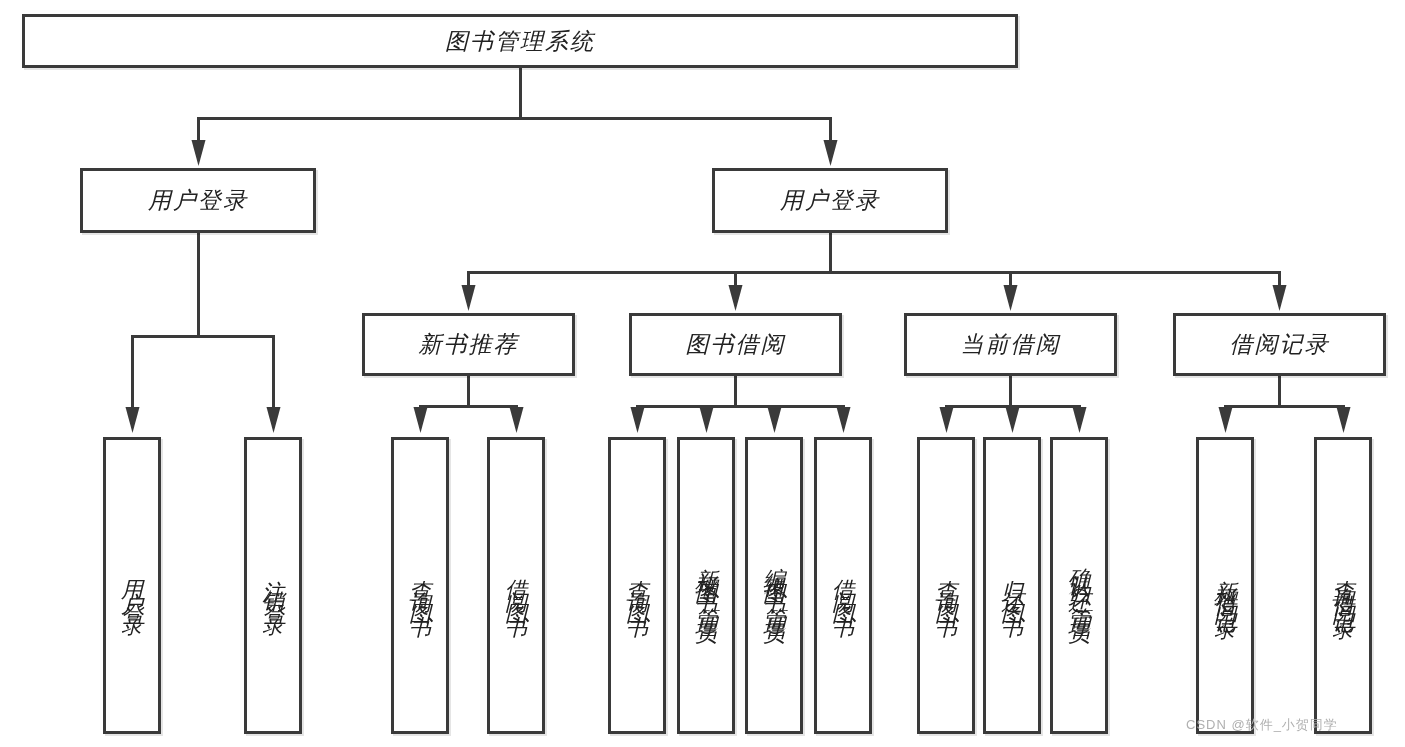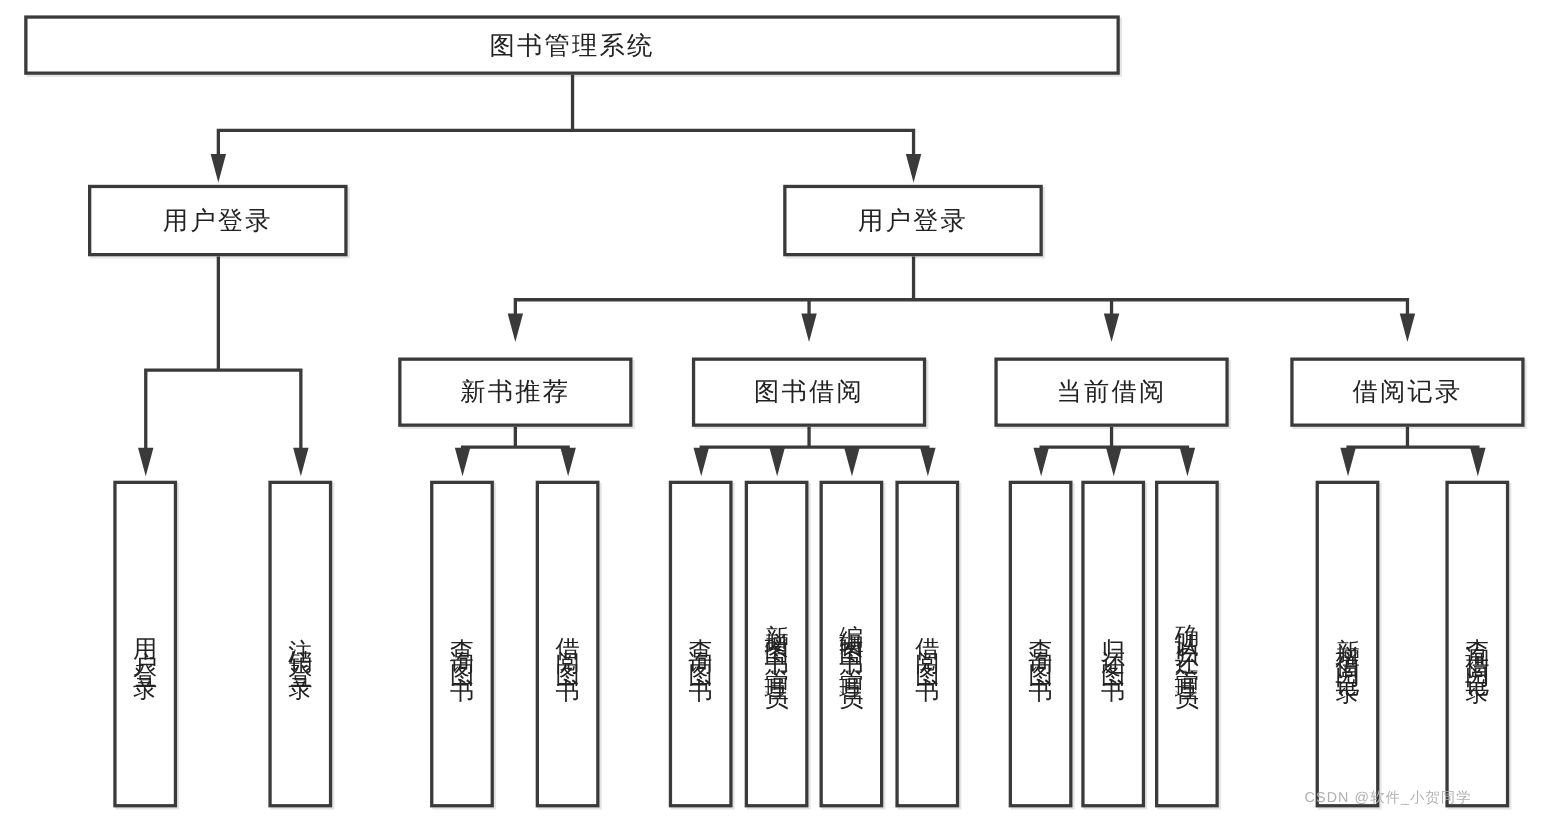--- a/index.html
+++ b/index.html
@@ -34,24 +34,25 @@
   .box {
     position: absolute;
     box-sizing: border-box;
     background: #ffffff;
     border: 3px solid var(--line);
     box-shadow: 2px 2px 0 rgba(0,0,0,0.10);
     display: flex;
     align-items: center;
     justify-content: center;
     color: var(--text);
+    font-style: italic;
   }
   .root  { left: 22px;  top: 14px;  width: 996px; height: 54px; }
   .lvl2  { top: 168px; width: 236px; height: 65px; }
-  .lvl3  { top: 313px; width: 213px; height: 63px; margin-top: 12px; }
+  .lvl3  { top: 313px; width: 213px; height: 63px; }
   .leaf  { top: 437px; width: 58px;  height: 297px; }
   .hlbl {
     font-size: 23px;
     letter-spacing: 2px;
     white-space: nowrap;
   }
   .vlbl {
     writing-mode: vertical-rl;
     text-orientation: mixed;
     font-size: 22px;

